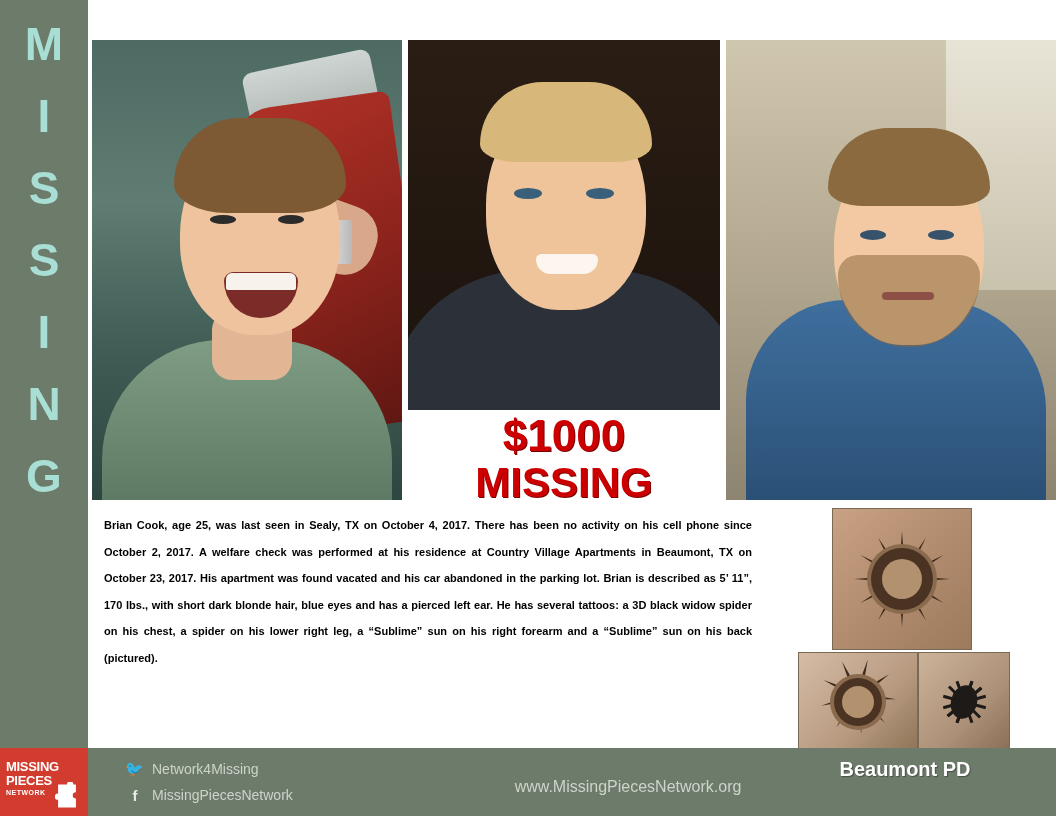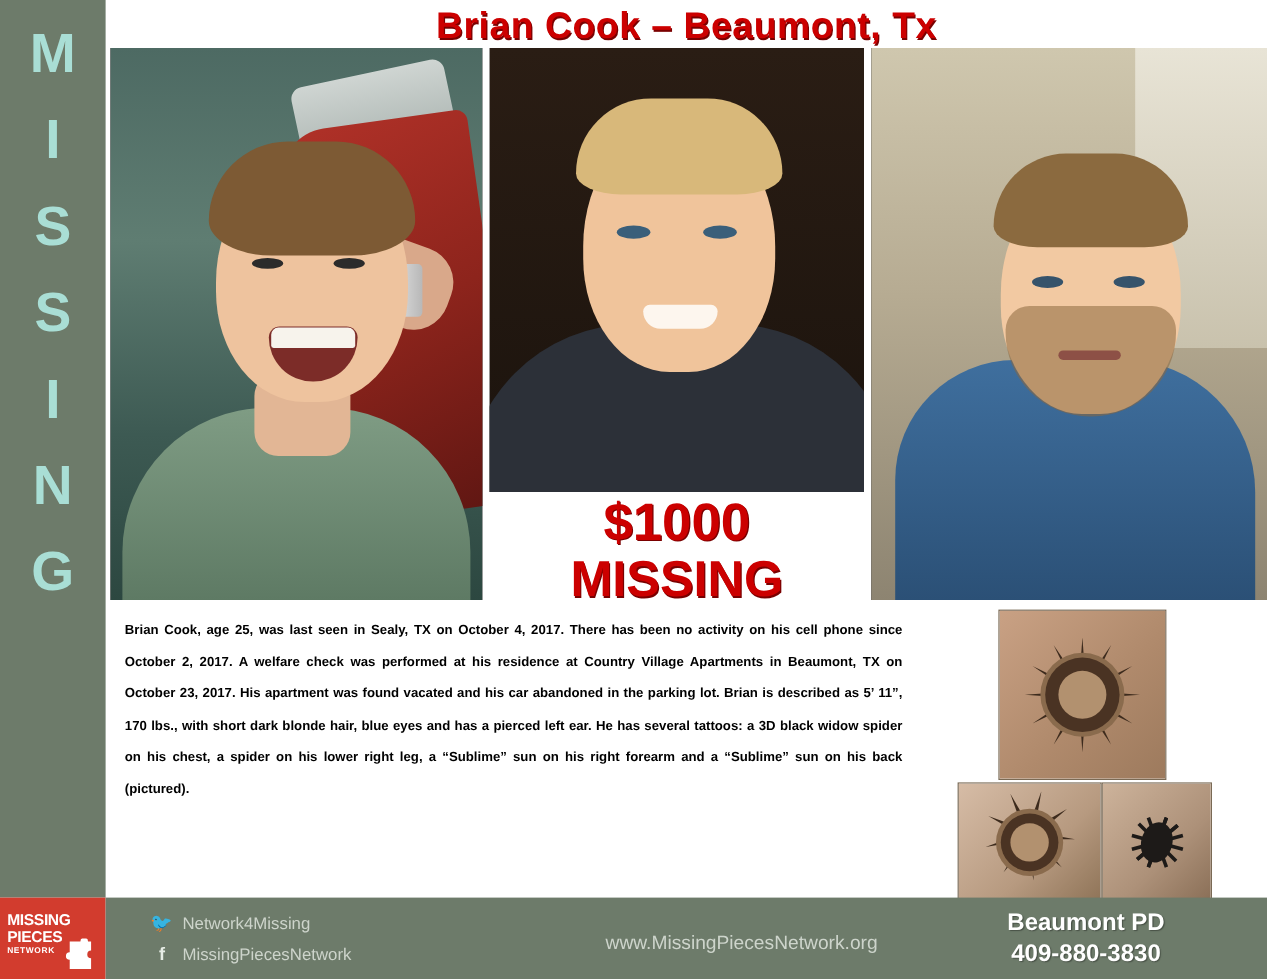--- a/index.html
+++ b/index.html
@@ -319,21 +319,21 @@
     color: #c8cfc6;
     font-size: 14px;
   }
   .social-row { display: flex; align-items: center; height: 26px; }
   .social-row .glyph {
     width: 22px; text-align: center; color: #e6ece5; font-size: 15px; font-weight: bold;
   }
   .social-row .handle { margin-left: 6px; color: #cdd4cb; }
   .website {
     position: absolute;
-    left: 330px;
+    left: 340px;
     top: 30px;
     width: 400px;
     text-align: center;
     color: #cdd4cb;
     font-size: 16px;
   }
   .agency {
     position: absolute;
     right: 16px;
     top: 8px;
@@ -363,21 +363,20 @@
 
   <div class="logo-block">
     <div class="l1">MISSING</div>
     <div class="l2">PIECES</div>
     <div class="l3">NETWORK</div>
     <svg class="puzzle" viewBox="0 0 40 44">
       <path d="M6 4 h14 a5 5 0 0 1 10 0 h4 v12 a5 5 0 0 0 0 10 v14 h-28 v-12 a5 5 0 0 1 0 -10 v-14 z" fill="#ffffff"></path>
     </svg>
   </div>
 
-  <div class="title">Brian Cook – Beaumont, Tx</div>
 
   <div class="photo photo-1">
     <div class="photo-inner">
       <div class="p1-bg"></div>
       <div class="p1-boat2"></div>
       <div class="p1-boat"></div>
       <div class="p1-arm"></div>
       <div class="p1-can"></div>
       <div class="p1-shirt"></div>
       <div class="p1-neck"></div>
@@ -478,17 +477,16 @@
         <span class="handle">Network4Missing</span>
       </div>
       <div class="social-row">
         <span class="glyph">f</span>
         <span class="handle">MissingPiecesNetwork</span>
       </div>
     </div>
     <div class="website">www.MissingPiecesNetwork.org</div>
     <div class="agency">
       <div>Beaumont PD</div>
-      <div>409-880-3830</div>
     </div>
   </div>
 
 </div>
 
 </body></html>

